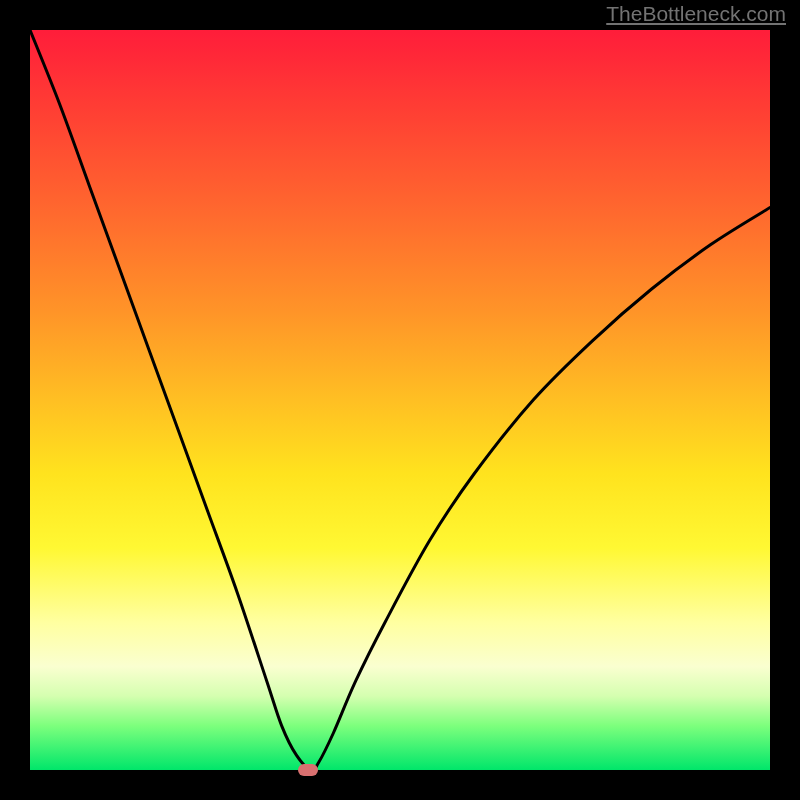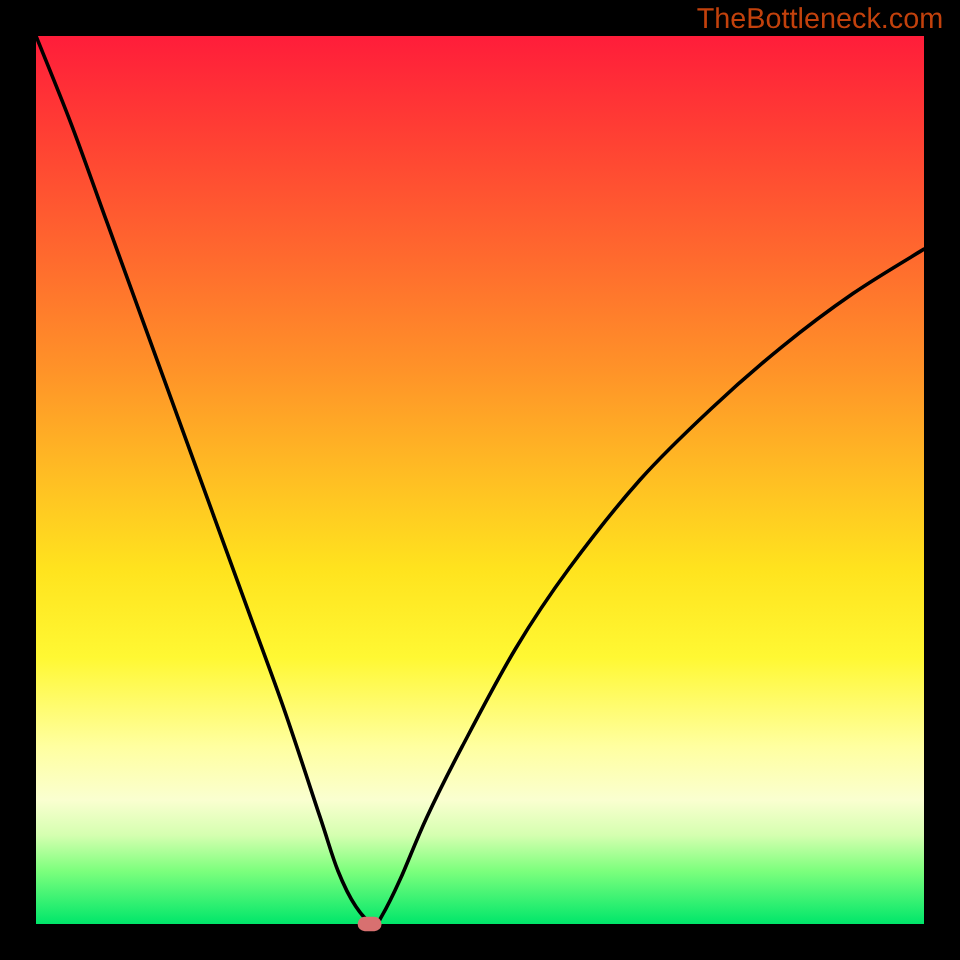--- a/index.html
+++ b/index.html
@@ -45,23 +45,24 @@
     height: 12px;
     border-radius: 6px;
     background: #d87070;
     transform: translate(-50%, -50%);
   }
   .watermark {
     position: absolute;
     top: 2px;
     right: 14px;
     font-family: Arial, Helvetica, sans-serif;
-    font-size: 24px;
-    color: #c2410c;
+    font-size: 21px;
+    color: #737373;
     letter-spacing: 0px;
+    text-decoration: underline;
   }
   svg.curve {
     position: absolute;
     top: 0;
     left: 0;
     width: 740px;
     height: 740px;
     display: block;
   }
 </style>

